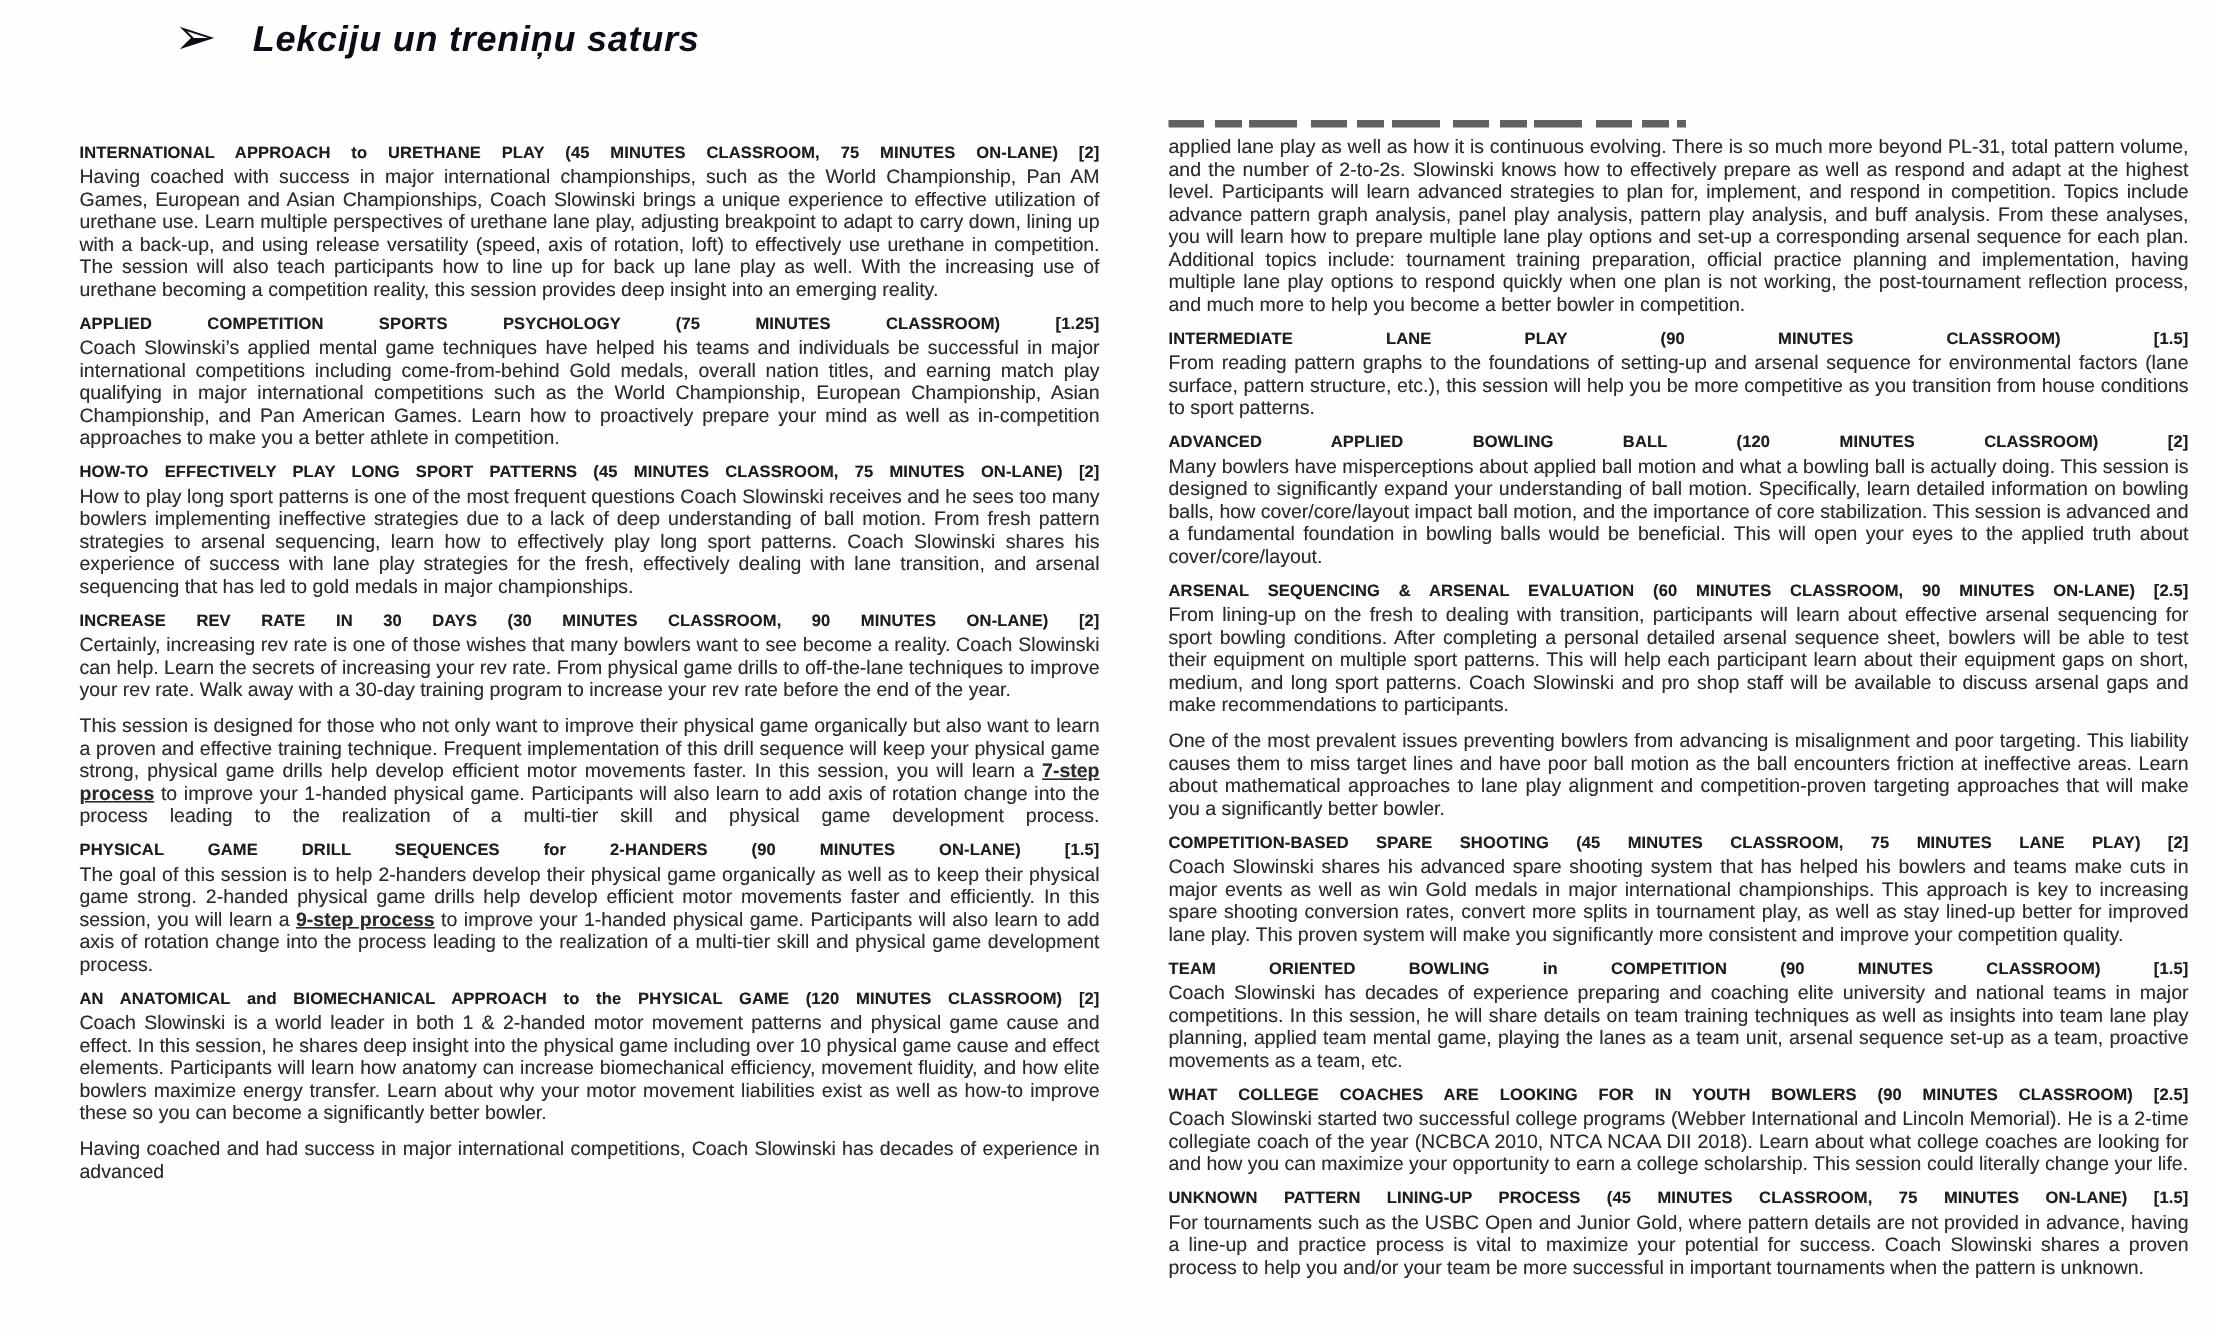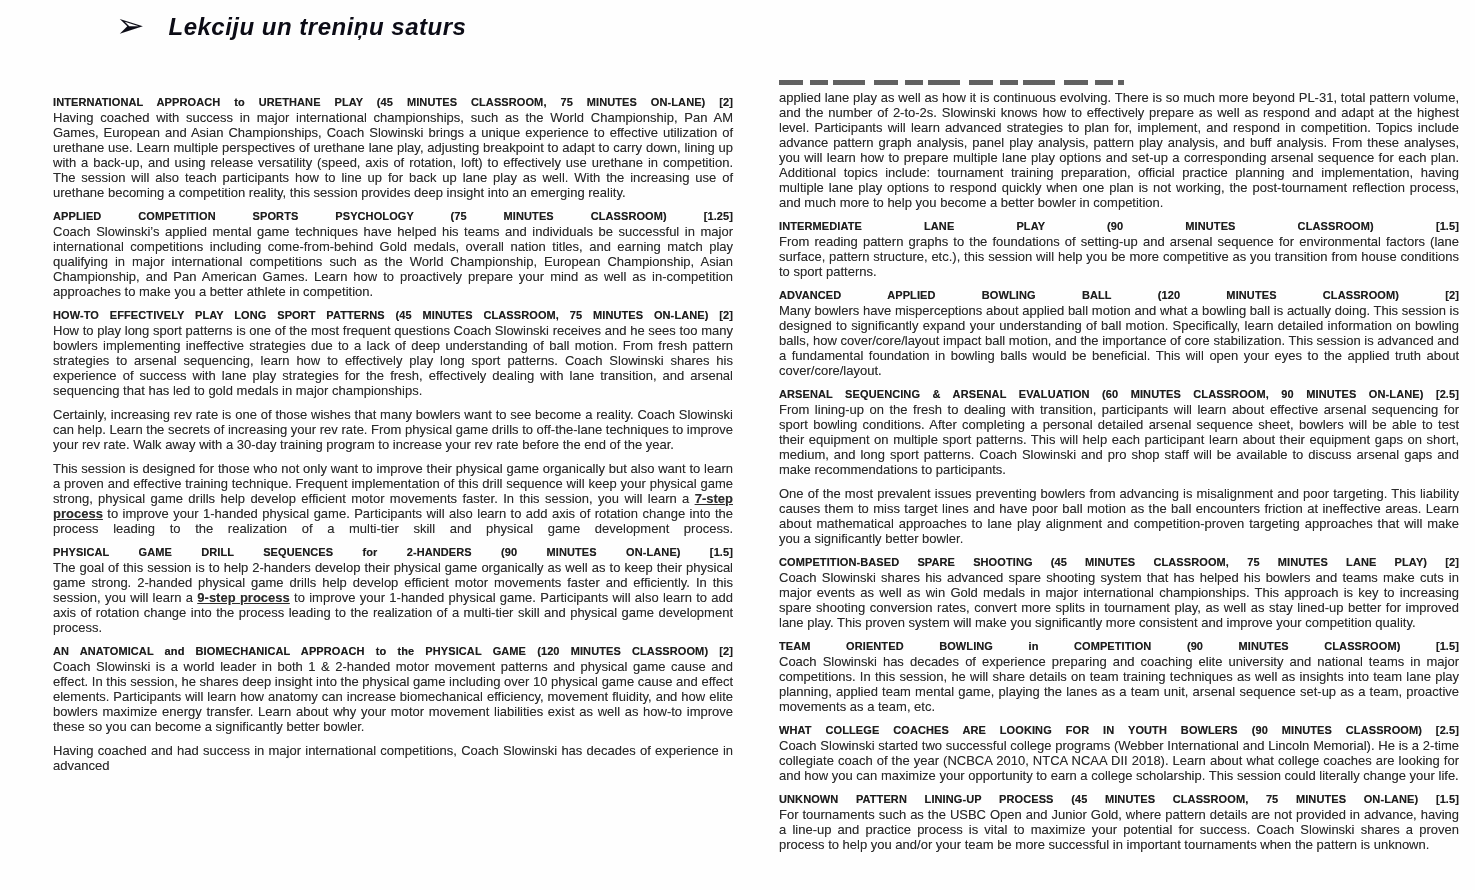--- a/index.html
+++ b/index.html
@@ -56,20 +56,21 @@
         </section>
         <section class="session">
           <h3 class="session-heading">APPLIED COMPETITION SPORTS PSYCHOLOGY (75 MINUTES CLASSROOM) [1.25]</h3>
           <p class="session-body"><span>Coach Slowinski’s applied mental game techniques have helped his teams and individuals be successful in major international competitions including come-from-behind Gold medals, overall nation titles, and earning match play qualifying in major international competitions such as the World Championship, European Championship, Asian Championship, and Pan American Games.  Learn how to proactively prepare your mind as well as in-competition approaches to make you a better athlete in competition.</span></p>
         </section>
         <section class="session">
           <h3 class="session-heading">HOW-TO EFFECTIVELY PLAY LONG SPORT PATTERNS (45 MINUTES CLASSROOM, 75 MINUTES ON-LANE) [2]</h3>
           <p class="session-body"><span>How to play long sport patterns is one of the most frequent questions Coach Slowinski receives and he sees too many bowlers implementing ineffective strategies due to a lack of deep understanding of ball motion.  From fresh pattern strategies to arsenal sequencing, learn how to effectively play long sport patterns.  Coach Slowinski shares his experience of success with lane play strategies for the fresh, effectively dealing with lane transition, and arsenal sequencing that has led to gold medals in major championships.</span></p>
         </section>
         <section class="session">
+          <h3 class="session-heading">INCREASE REV RATE IN 30 DAYS (30 MINUTES CLASSROOM, 90 MINUTES ON-LANE) [2]</h3>
           <p class="session-body"><span>Certainly, increasing rev rate is one of those wishes that many bowlers want to see become a reality.  Coach Slowinski can help.  Learn the secrets of increasing your rev rate.  From physical game drills to off-the-lane techniques to improve your rev rate.  Walk away with a 30-day training program to increase your rev rate before the end of the year.</span></p>
         </section>
         <section class="session justify-last">
           <p class="session-body"><span>This session is designed for those who not only want to improve their physical game organically but also want to learn a proven and effective training technique. Frequent implementation of this drill sequence will keep your physical game strong, physical game drills help develop efficient motor movements faster.  In this session, you will learn a </span><span class="bu">7-step process</span><span> to improve your 1-handed physical game.  Participants will also learn to add axis of rotation change into the process leading to the realization of a multi-tier skill and physical game development process.</span></p>
         </section>
         <section class="session">
           <h3 class="session-heading">PHYSICAL GAME DRILL SEQUENCES for 2-HANDERS (90 MINUTES ON-LANE) [1.5]</h3>
           <p class="session-body"><span>The goal of this session is to help 2-handers develop their physical game organically as well as to keep their physical game strong.  2-handed physical game drills help develop efficient motor movements faster and efficiently.  In this session, you will learn a </span><span class="bu">9-step process</span><span> to improve your 1-handed physical game.  Participants will also learn to add axis of rotation change into the process leading to the realization of a multi-tier skill and physical game development process.</span></p>
         </section>
         <section class="session">

